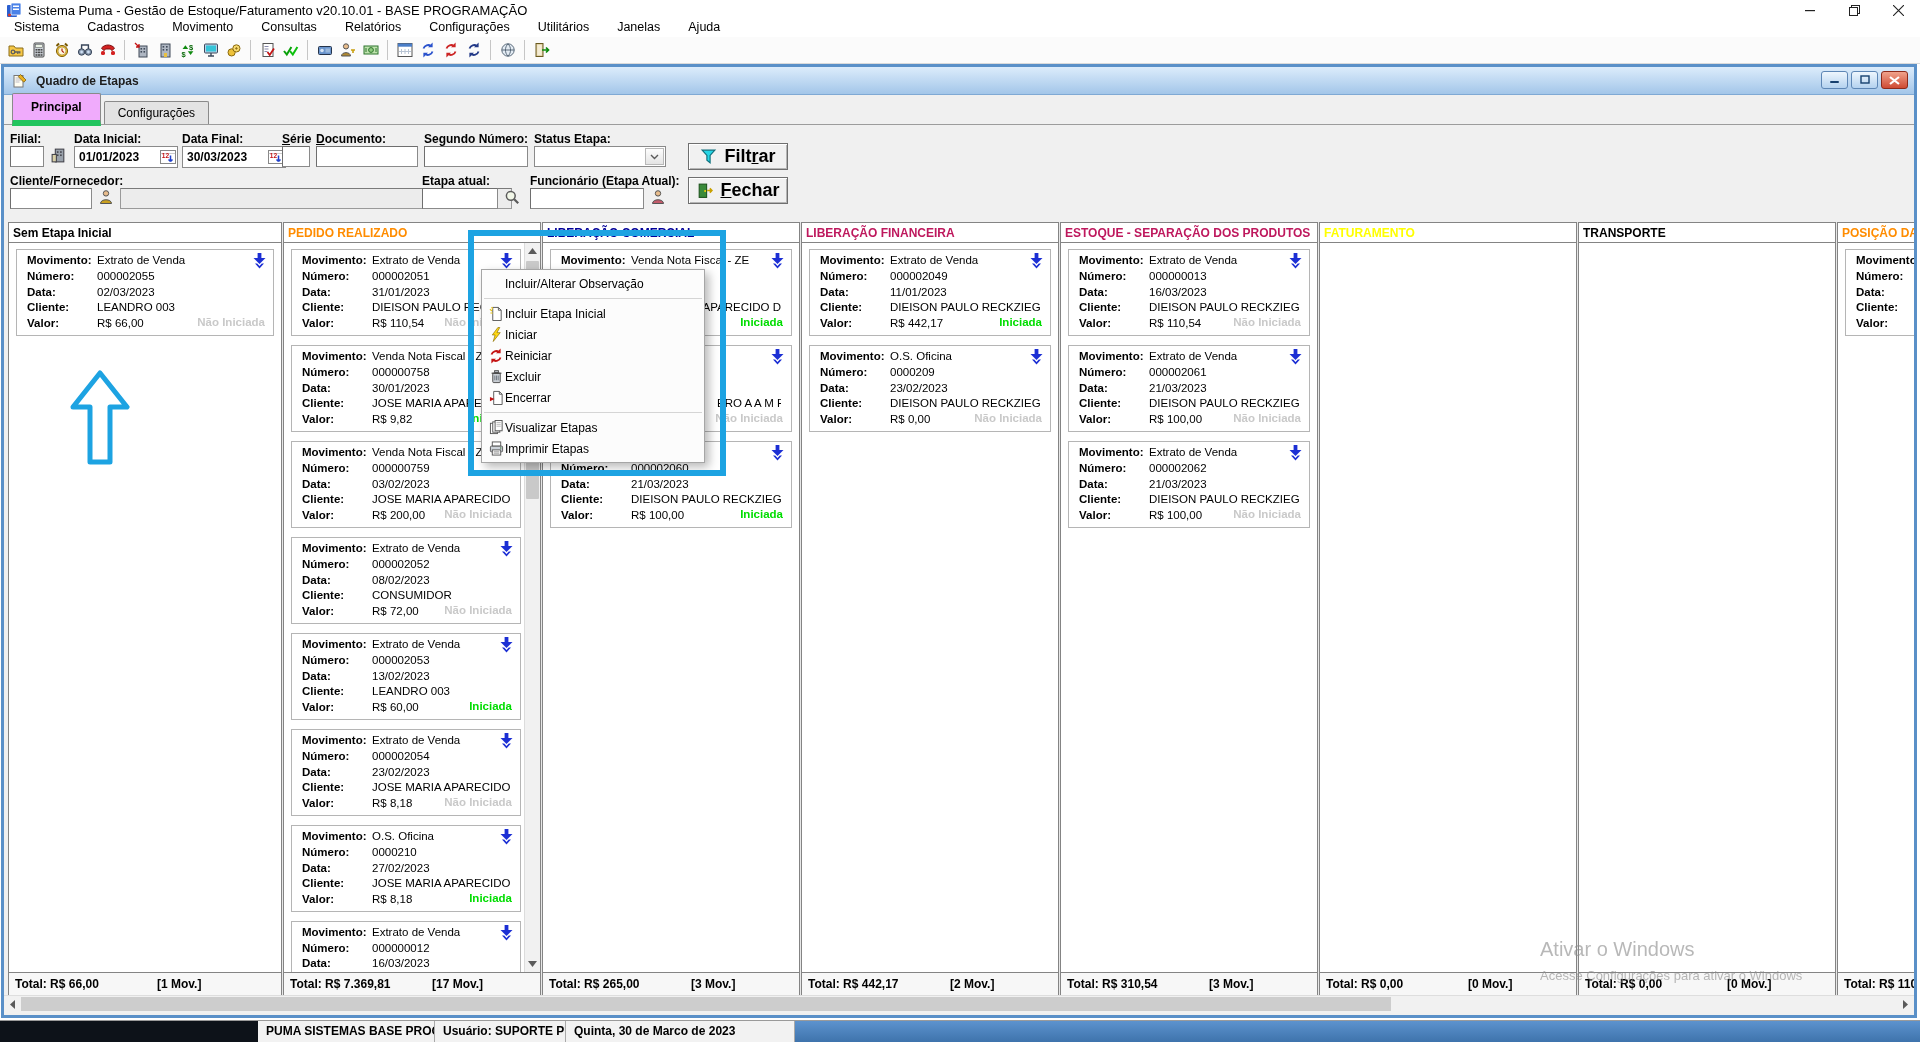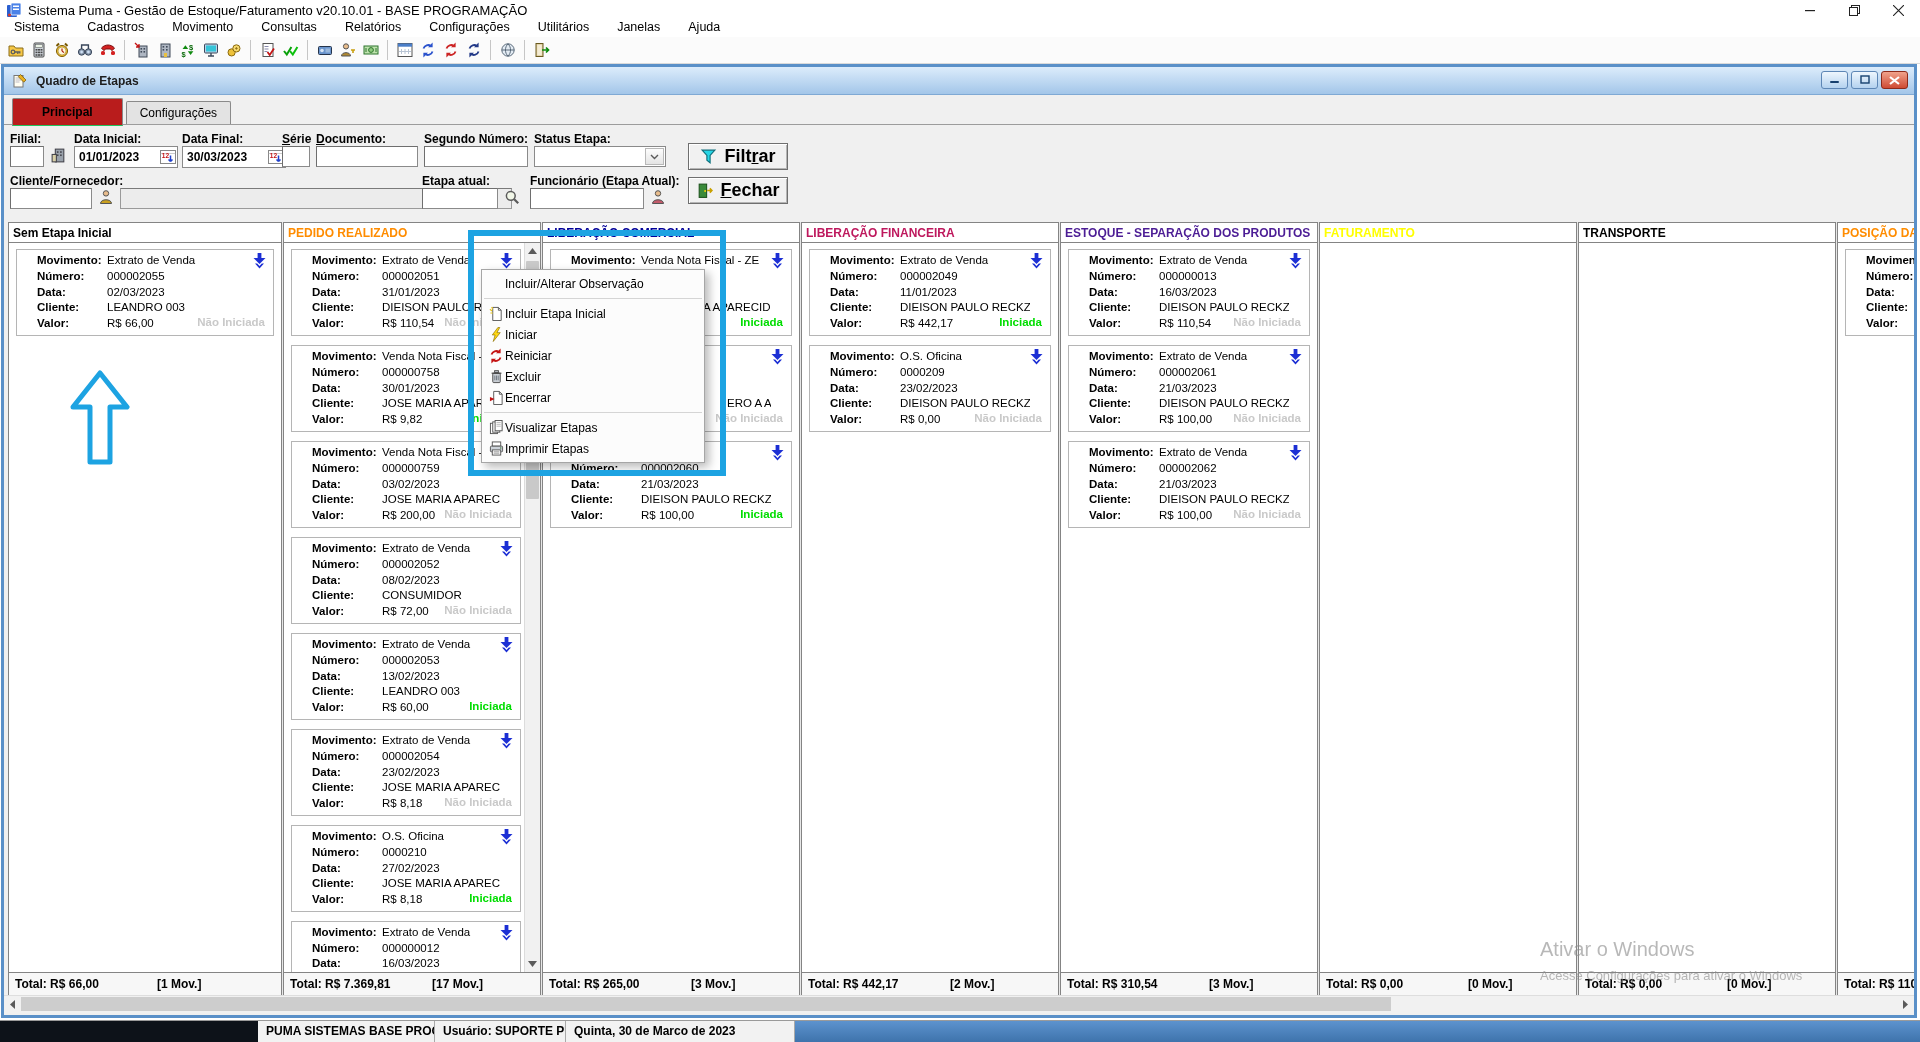--- a/index.html
+++ b/index.html
@@ -19,41 +19,41 @@
   
   .win{position:absolute;left:1px;top:64px;width:1916px;height:954px;border:3px solid #5a90c8;background:#f0f0f0;box-sizing:border-box;position:absolute}
   .win-tb{position:absolute;left:0;top:0;right:0;height:28px;background:linear-gradient(#dcecfb,#a3c6e9);border-bottom:1px solid #7fa9d4;display:flex;align-items:center;padding-left:8px;font-size:12px;font-weight:bold;color:#1d1d1d;box-sizing:border-box}
   .win-tb .t{margin-left:8px}
   .win-btns{position:absolute;right:6px;top:4px;display:flex;gap:3px}
   .wbtn{width:27px;height:18px;border:1px solid #5d86b5;border-radius:3px;background:linear-gradient(#eef6fd,#b4d2ef);display:flex;align-items:center;justify-content:center;box-sizing:border-box}
   .wbtn.close{background:linear-gradient(#f0a28b,#cf4a33);border-color:#8d2a1a}
   .tabstrip{position:absolute;left:0;top:28px;right:0;height:30px;display:flex;align-items:flex-end;padding-left:8px;box-sizing:border-box}
   .tabstrip::after{content:"";position:absolute;left:0;right:0;bottom:0;height:1px;background:#9c9c9c}
   .tab{font-size:12px;padding:4px 13px 5px;border:1px solid #8a8a8a;border-bottom:none;background:#e3e3e3;margin-right:3px;border-radius:2px 2px 0 0;position:relative}
-  .tab.active{background:#b91c1c;font-weight:bold;z-index:2;padding:6px 29px;margin-bottom:-1px;border-bottom:1px solid #22c55e}
+  .tab.active{background:#f0abfc;font-weight:bold;z-index:2;padding:6px 18px;margin-bottom:-1px;border-bottom:6px solid #22c55e}
   
   .flabel{position:absolute;font-size:12px;font-weight:bold;white-space:nowrap}
   .inp{position:absolute;height:21px;background:#fff;border:1px solid #8a8a8a;border-top-color:#6e6e6e;border-left-color:#6e6e6e;box-sizing:border-box;font-size:12px;padding:0 3px;font-family:inherit}
   .datef{position:absolute;height:22px;background:#fff;border:1px solid #8a8a8a;box-sizing:border-box;display:flex;align-items:center;font-size:12px;font-weight:bold;padding-left:4px;gap:12px}
   .datef .cal{margin-left:auto;margin-right:1px}
   .sel{position:absolute;height:21px;background:#fff;border:1px solid #8a8a8a;box-sizing:border-box}
   .sel .chev{position:absolute;right:1px;top:1px;bottom:1px;width:17px;background:linear-gradient(#fdfdfd,#e4e4e4);border:1px solid #b8b8b8;display:flex;align-items:center;justify-content:center}
   .ficon{position:absolute}
   .btn{position:absolute;width:100px;height:27px;background:#f1f1f1;border:1px solid #6f6f6f;box-shadow:inset 1px 1px 0 #fff,inset -1px -1px 0 #b4b4b4;display:flex;align-items:center;justify-content:center;gap:7px;font-size:18px;font-weight:bold;box-sizing:border-box}
   .bigfield{position:absolute;height:21px;background:#ececec;border:1px solid #9a9a9a;border-top-color:#7a7a7a;box-sizing:border-box}
   
   .board{position:absolute;left:4px;top:155px;width:1906px;height:774px;display:flex;gap:1px;overflow:hidden;background:#e7e7e7}
   .col{width:258px;flex:none;background:#fff;border:1px solid #848484;box-sizing:border-box;display:flex;flex-direction:column;position:relative}
   .col.first{width:274px}
   .colhead{height:20px;flex:none;border-bottom:1px solid #848484;font-weight:bold;font-size:12px;padding:3px 4px 0;box-sizing:border-box;white-space:nowrap;overflow:hidden;background:#fff}
   .colbody{flex:1;position:relative;overflow:hidden}
   .coltotal{height:22px;flex:none;border-top:1px solid #848484;position:relative;font-size:12px;font-weight:bold;background:#f7f7f7}
   .total{position:absolute;left:6px;top:4px;white-space:nowrap}
   .movs{position:absolute;left:148px;top:4px;white-space:nowrap}
-  .card{margin:6px 7px 9px;border:1px solid #b5b5b5;position:relative;padding:3px 20px;font-size:11.5px;line-height:15.8px;background:#fff}
+  .card{margin:6px 7px 9px;border:1px solid #b5b5b5;position:relative;padding:3px 10px;font-size:11.5px;line-height:15.8px;background:#fff}
   .col.sb .card{margin-right:19px}
   .crow{white-space:nowrap;overflow:hidden}
   .clab{display:inline-block;width:70px;font-weight:bold}
   .cval{white-space:nowrap}
   .cstat{position:absolute;right:8px;bottom:4px;font-weight:bold;font-size:11.5px}
   .carrow{position:absolute;right:7px;top:3px}
   .vscroll{position:absolute;top:0;right:0;bottom:0;width:16px;background:#f1f1f1;border-left:1px solid #dcdcdc;box-sizing:border-box}
   .vs-btn{position:absolute;left:0;width:15px;height:16px;display:flex;align-items:center;justify-content:center;background:#f1f1f1}
   .vs-thumb{position:absolute;left:1px;width:13px;background:#c9c9c9;border-radius:1px}
   
@@ -684,21 +684,21 @@
               </svg>
             </span>
           </div>
         </div>
         <div class="coltotal">
           <span class="total">Total: R$ 442,17</span>
           <span class="movs">[2 Mov.]</span>
         </div>
       </div>
       <div class="col">
-        <div class="colhead" style="color: #4c1d95;">ESTOQUE - SEPARAÇÃO DOS PRODUTOS</div>
+        <div class="colhead" style="color: #be185d;">ESTOQUE - SEPARAÇÃO DOS PRODUTOS</div>
         <div class="colbody">
           <div class="card">
             <div class="crow"><span class="clab">Movimento:</span><span class="cval">Extrato de Venda</span></div>
             <div class="crow"><span class="clab">Número:</span><span class="cval">000000013</span></div>
             <div class="crow"><span class="clab">Data:</span><span class="cval">16/03/2023</span></div>
             <div class="crow"><span class="clab">Cliente:</span><span class="cval">DIEISON PAULO RECKZIEGEL</span></div>
             <div class="crow"><span class="clab">Valor:</span><span class="cval">R$ 110,54</span></div>
             <span class="cstat" style="color: rgb(201, 201, 201);">Não Iniciada</span>
             <span class="carrow">
               <svg width="13" height="16" viewBox="0 0 13 16">

